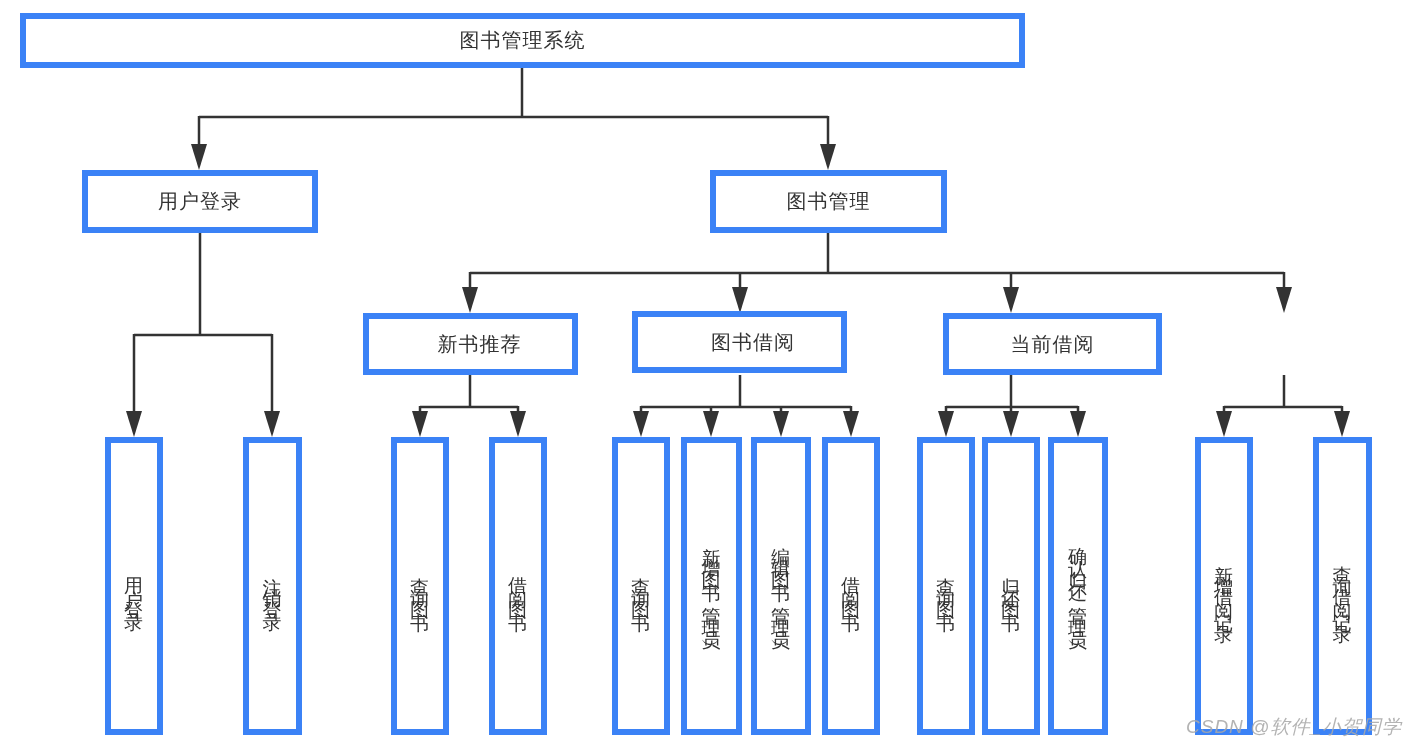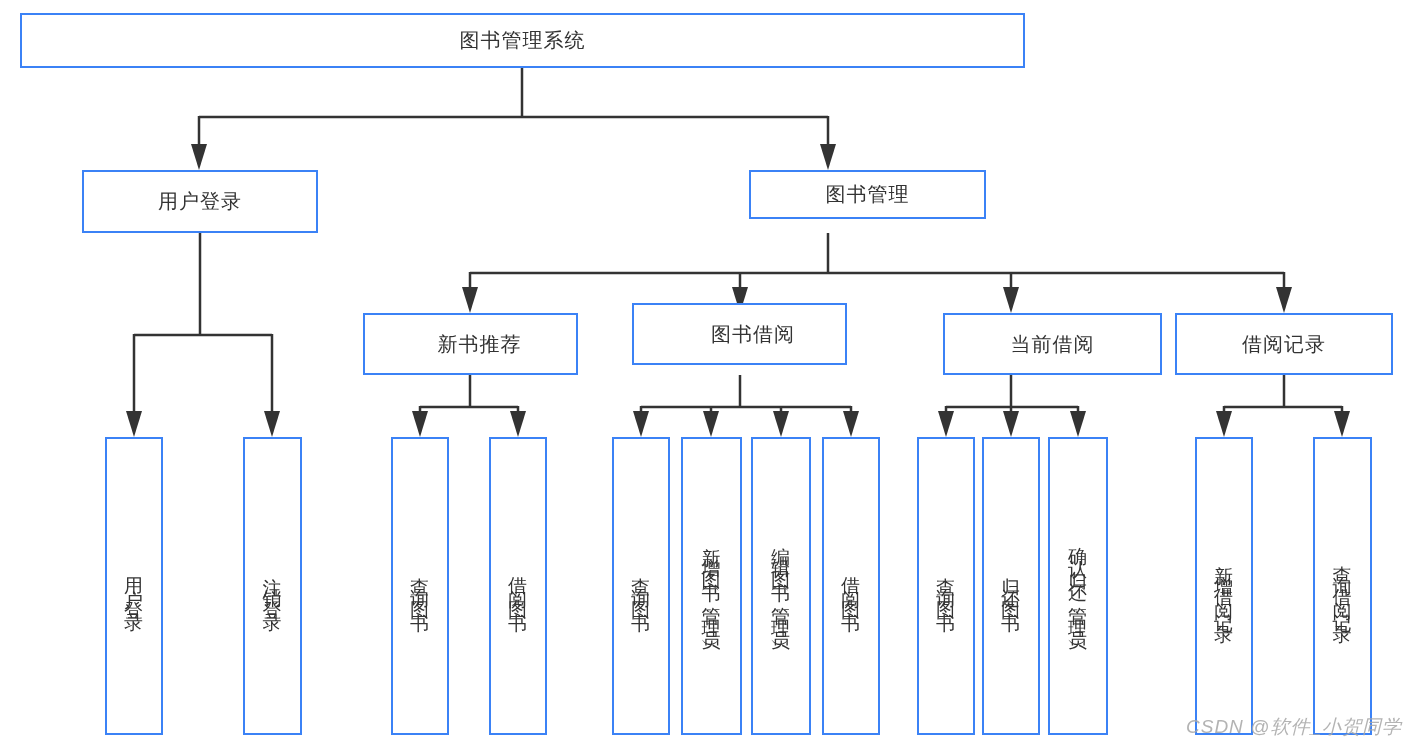--- a/index.html
+++ b/index.html
@@ -17,21 +17,21 @@
   }
   .wires {
     position: absolute;
     left: 0;
     top: 0;
     z-index: 1;
   }
   .node {
     position: absolute;
     box-sizing: border-box;
-    border: 2px solid #3b82f6;
+    border: 6px solid #3b82f6;
     background: #ffffff;
     color: #333333;
     display: flex;
     align-items: center;
     justify-content: center;
     z-index: 2;
   }
   .node.h {
     font-size: 20px;
     letter-spacing: 1px;
@@ -134,36 +134,33 @@
     </g>
   </svg>
 
   <div class="node h" style="left:20px; top:13px; width:1005px; height:55px;">
     <span>图书管理系统</span>
   </div>
 
   <div class="node h" style="left:82px; top:170px; width:236px; height:63px;">
     <span>用户登录</span>
   </div>
-  <div class="node h" style="left:710px; top:170px; width:237px; height:49px;margin-left:39px;">
+  <div class="node h" style="left:710px; top:170px; width:237px; height:63px;">
     <span>图书管理</span>
   </div>
 
   <div class="node h" style="left:363px; top:313px; width:215px; height:62px;padding-left:18px;">
     <span>新书推荐</span>
   </div>
-  <div class="node h" style="left:632px; top:303px; width:215px; height:62px;padding-left:27px;">
+  <div class="node h" style="left:632px; top:311px; width:215px; height:62px;padding-left:27px;">
     <span>图书借阅</span>
   </div>
   <div class="node h" style="left:902px; top:313px; width:219px; height:62px;margin-left:41px;">
     <span>当前借阅</span>
   </div>
-  <div class="node h" style="left:1175px; top:313px; width:218px; height:62px;">
-    <span>借阅记录</span>
-  </div>
 
   <div class="node v" style="left:105px; width:58px;">
     <span class="vtext">用户登录</span>
   </div>
   <div class="node v" style="left:243px; width:59px;">
     <span class="vtext">注销登录</span>
   </div>
 
   <div class="node v" style="left:391px; width:58px;">
     <span class="vtext">查询图书</span>

